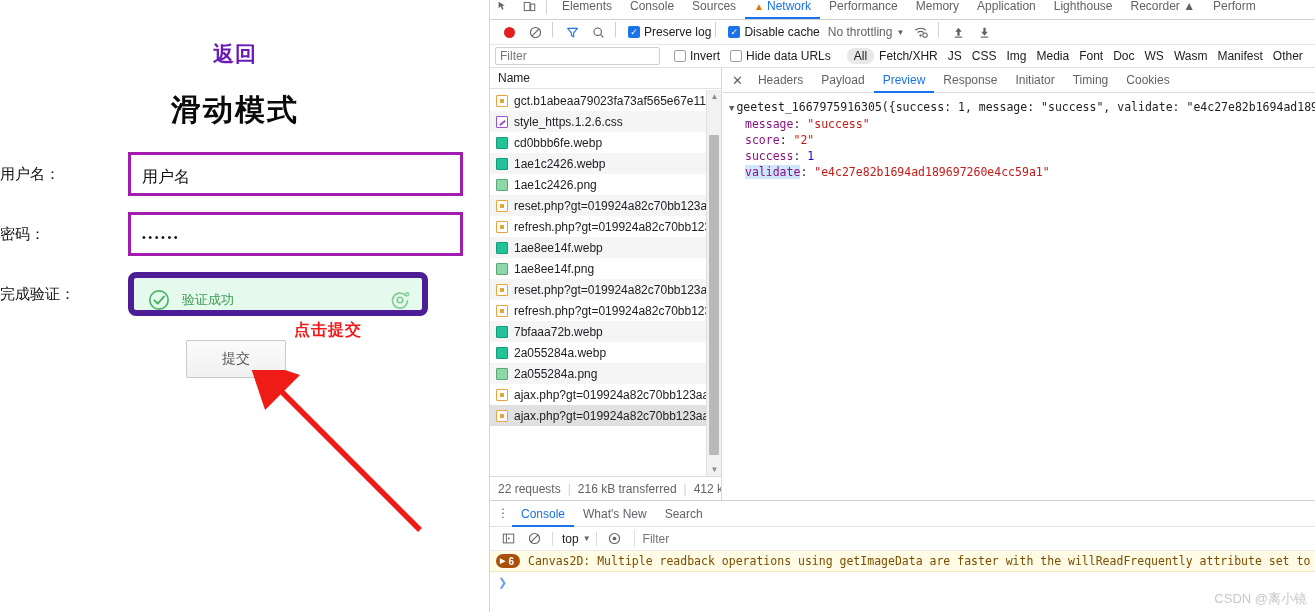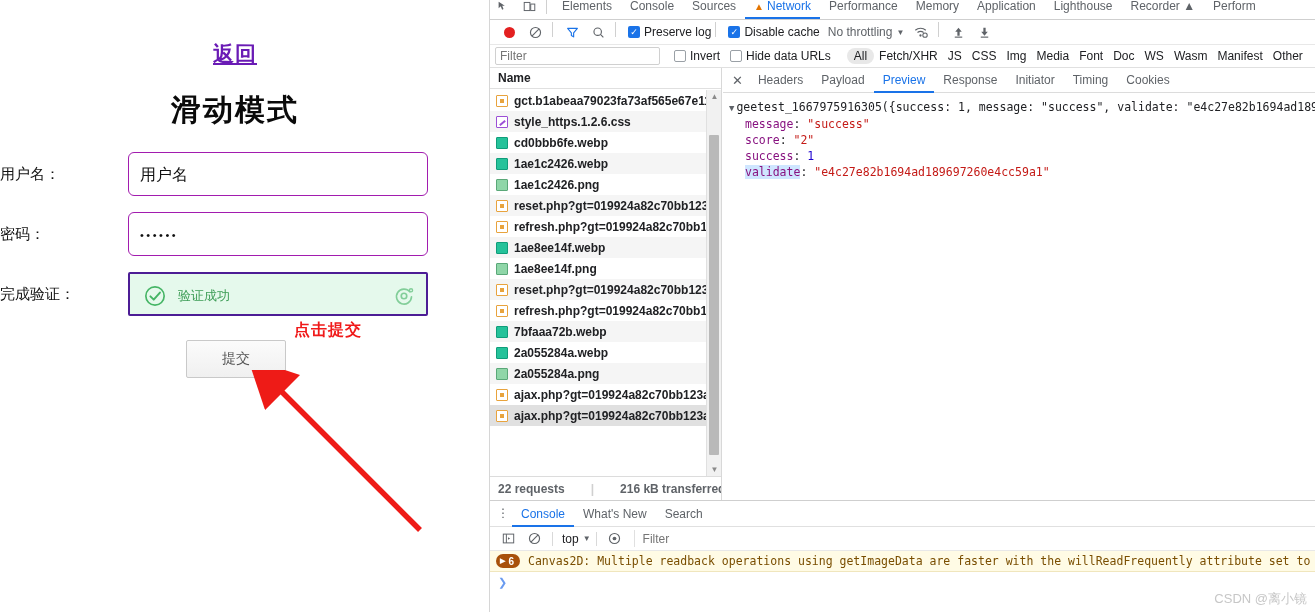--- a/index.html
+++ b/index.html
@@ -18,51 +18,51 @@
     background: #fff; overflow: hidden;
   }
   #page-divider {
     position: absolute; left: 489px; top: 0; width: 1px; height: 612px;
     background: #d6d6d6;
   }
   .back-link {
     position: absolute; left: 0; top: 40px; width: 470px;
     text-align: center;
     font-size: 21px; font-weight: bold;
-    color: #6a1bb5; text-decoration: underline;
+    color: #6a1bb5; 
     cursor: pointer; letter-spacing: 1px;
   }
   .page-title {
     position: absolute; left: 0; top: 90px; width: 470px;
     text-align: center;
     font-size: 30px; font-weight: bold; color: #0a0a0a;
     letter-spacing: 2px;
   }
   .form-row { position: absolute; left: 0; width: 470px; height: 44px; }
   .form-label {
     position: absolute; left: 0; top: 0; width: 122px;
     font-size: 15px; color: #111; line-height: 44px;
   }
   .field {
-    position: absolute; left: 128px; top: 0; width: 300px; height: 44px;
-    border: 1px solid #a21caf; background: #fff; border-radius: 6px;
+    position: absolute; left: 128px; top: 0; width: 335px; height: 44px;
+    border: 3px solid #a21caf; background: #fff; border-radius: 0;
   }
   .field-text {
     position: absolute; left: 11px; top: 0; right: 8px; height: 44px;
     line-height: 44px; font-size: 16px; color: #111;
     overflow: hidden; white-space: nowrap;
   }
   .field-dots {
     position: absolute; left: 11px; top: 0; height: 44px;
     line-height: 44px; font-size: 11px; color: #111; letter-spacing: 2.5px;
   }
   
   .captcha-box {
     position: absolute; left: 128px; top: 0; width: 300px; height: 44px;
-    border: 2px solid #4c1d95; background: #e5f9ec; border-radius: 2px;
+    border: 6px solid #4c1d95; background: #e5f9ec; border-radius: 8px;
   }
   .captcha-check {
     position: absolute; left: 14px; top: 11px; width: 22px; height: 22px;
   }
   .captcha-text {
     position: absolute; left: 48px; top: 0; height: 44px; line-height: 44px;
     font-size: 13px; color: #3c9c55;
   }
   .captcha-logo {
     position: absolute; right: 12px; top: 12px; width: 20px; height: 20px;
@@ -133,21 +133,21 @@
     border: 1px solid #d0d0d0; background: #fff; border-radius: 2px;
     font-size: 12px; color: #5f6368; padding: 0 4px;
     font-family: "Liberation Sans", sans-serif;
   }
   .ftype { padding: 0 5px; font-size: 12px; color: #202124; cursor: pointer; }
   .ftype.sel { background: #e8e8e8; border-radius: 8px; padding: 1px 7px; }
 
   
   .req-panel {
     position: absolute; left: 0; top: 68px; width: 232px; bottom: 112px;
-    border-right: 1px solid #d8d8d8; background: #fff; overflow: hidden; font-weight: bold;
+    border-right: 1px solid #d8d8d8; background: #fff; overflow: hidden;
   }
   .req-head {
     height: 21px; line-height: 21px; padding-left: 8px;
     font-size: 12px; color: #202124; border-bottom: 1px solid #e0e0e0;
     background: #fff;
   }
   .req-list { position: absolute; top: 22px; left: 0; right: 0; bottom: 24px; overflow: hidden; }
   .req-row {
     height: 21px; display: flex; align-items: center; padding-left: 6px;
     font-size: 12px; color: #202124; white-space: nowrap; overflow: hidden;
@@ -172,21 +172,21 @@
   }
   .req-scroll .thumb {
     position: absolute; left: 2px; right: 2px; top: 45px; height: 320px;
     background: #b9b9b9; border-radius: 1px;
   }
   .req-scroll .arw { position: absolute; left: 0; width: 15px; height: 13px; color: #8a8a8a; font-size: 8px; text-align: center; line-height: 13px;}
   .req-scroll .arw.up { top: 0; }
   .req-scroll .arw.dn { bottom: 0; }
   .req-summary {
     position: absolute; left: 0; right: 0; bottom: 0; height: 24px;
-    display: flex; align-items: center; gap: 26px; padding-left: 8px;
+    display: flex; align-items: center; gap: 7px; padding-left: 8px;
     border-top: 1px solid #dcdcdc; background: #fff;
     font-size: 12px; color: #5f6368; white-space: nowrap; overflow: hidden;
   }
   .req-summary .sep { color: #d0d0d0; }
 
   
   .detail-panel {
     position: absolute; left: 233px; top: 68px; right: 0; bottom: 112px;
     background: #fff; overflow: hidden;
   }

